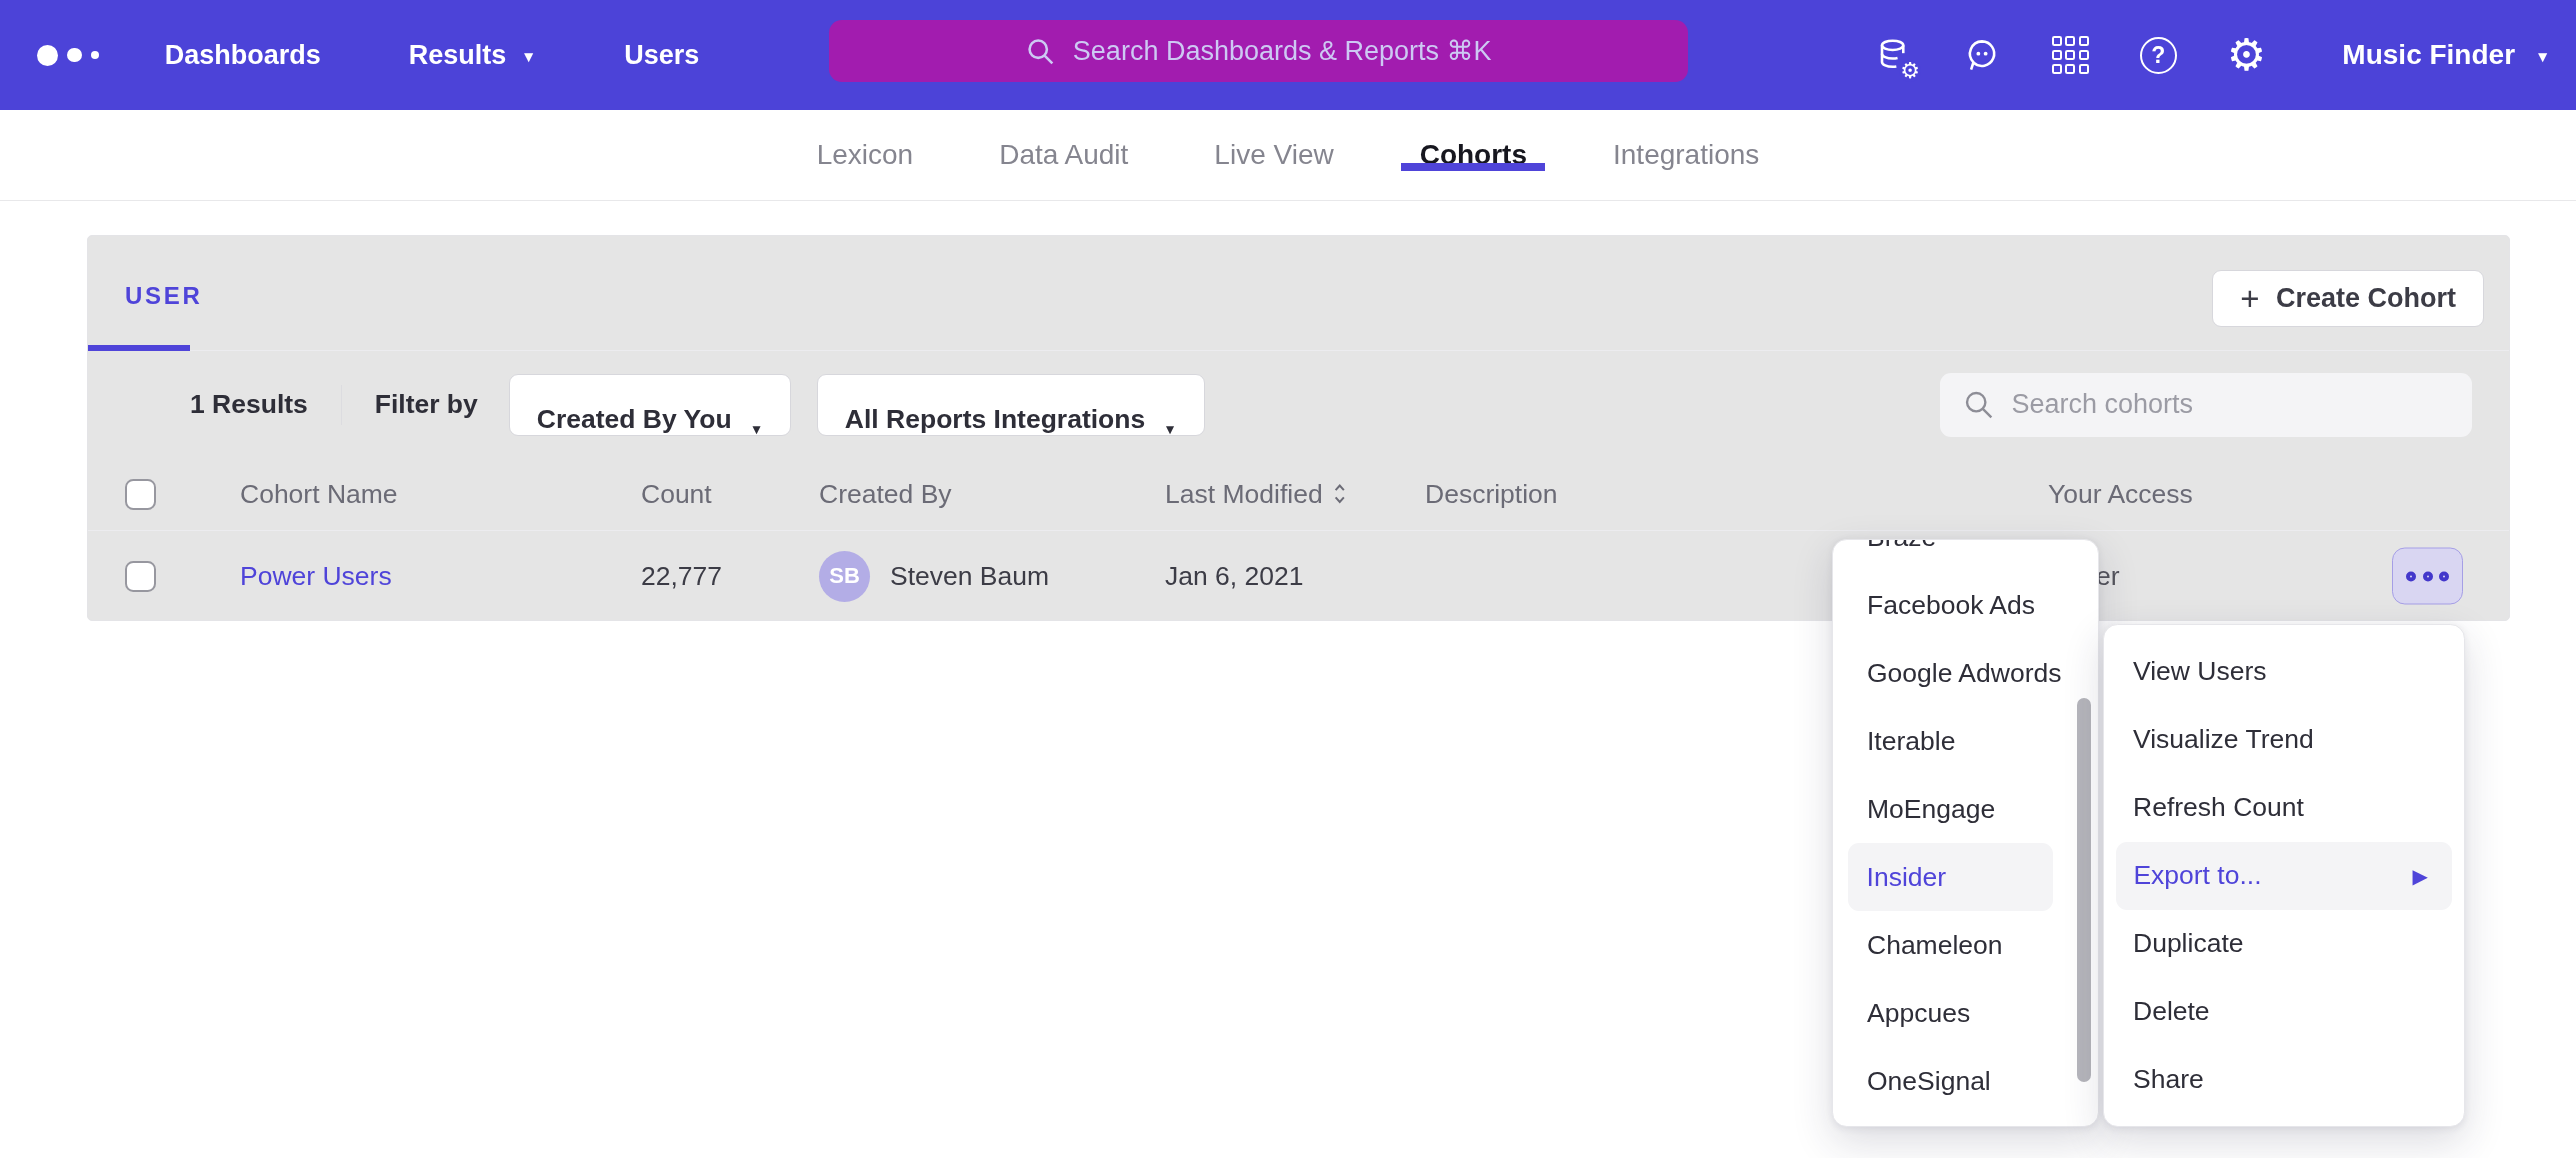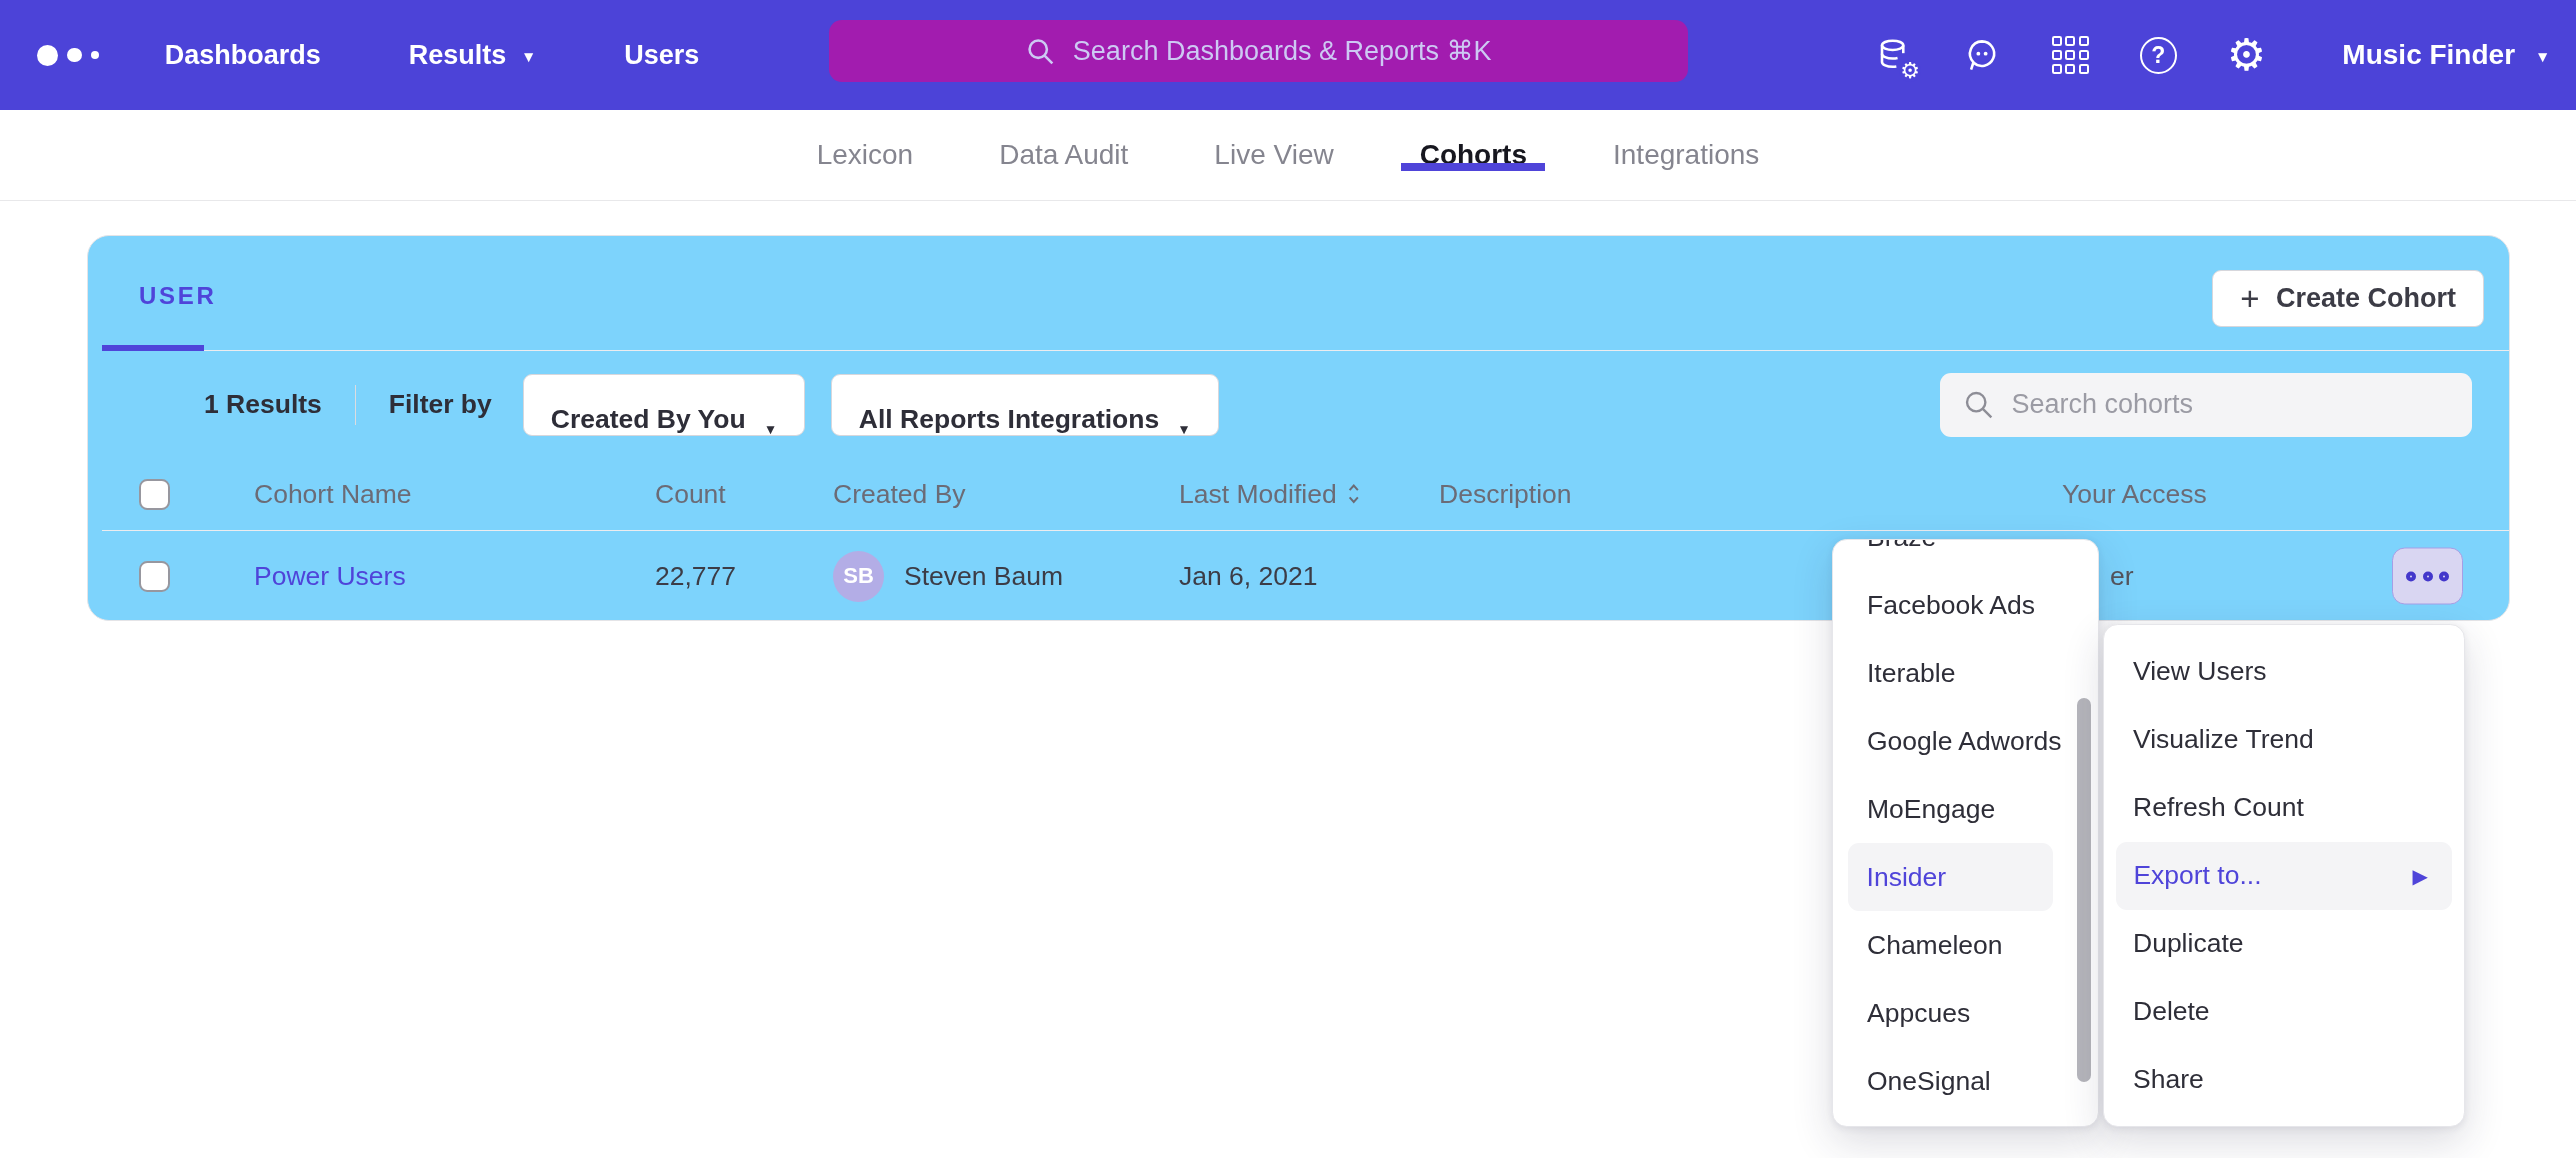--- a/index.html
+++ b/index.html
@@ -50,21 +50,21 @@
   }
   .tab { display:flex; align-items:center; font-size:28px; color:#85858f; cursor:pointer; position:relative; padding:0 5.5px; }
   .tab.active { color:#17171f; font-weight:700; }
   .tab.active .tab-underline {
     position:absolute; left:-12.8px; right:-12.8px; bottom:0; height:8.2px; background:#4f44d9;
   }
 
   
   .card {
     position:absolute; left:87px; top:235px; width:2423px; height:386px;
-    background:#7dd3fc; border:0.9px solid #e4e4e7; border-radius:22px;padding-left:14px;
+    background:#e5e5e5; border:0.9px solid #e4e4e7; border-radius:5px;
   }
   .card-top { position:relative; height:115px; border-bottom:0.9px solid #ececef; }
   .type-tab {
     position:absolute; left:37px; top:46px; color:#4f44d9;
     font-size:24px; font-weight:700; letter-spacing:2.7px; cursor:pointer;
   }
   .type-underline { position:absolute; left:0px; bottom:-0.9px; width:102px; height:6.4px; background:#4f44d9; }
   .create-btn {
     position:absolute; right:25px; top:34px; height:57px; padding:0 27px;
     border:0.9px solid #d7d7dc; border-radius:9px; background:#fff;
@@ -290,22 +290,22 @@
         <i></i>
         <i></i>
       </div>
   </div>
 </div>
 
 <div class="menu menu-1">
   <div class="m1-list">
     <div class="mitem">Braze</div>
     <div class="mitem">Facebook Ads</div>
+    <div class="mitem">Google Adwords</div>
     <div class="mitem">Iterable</div>
-    <div class="mitem">Google Adwords</div>
     <div class="mitem">MoEngage</div>
     <div class="mitem hl1">Insider</div>
     <div class="mitem">Chameleon</div>
     <div class="mitem">Appcues</div>
     <div class="mitem">OneSignal</div>
   </div>
   <div class="scroll-thumb"></div>
 </div>
 
 <div class="menu menu-2">

